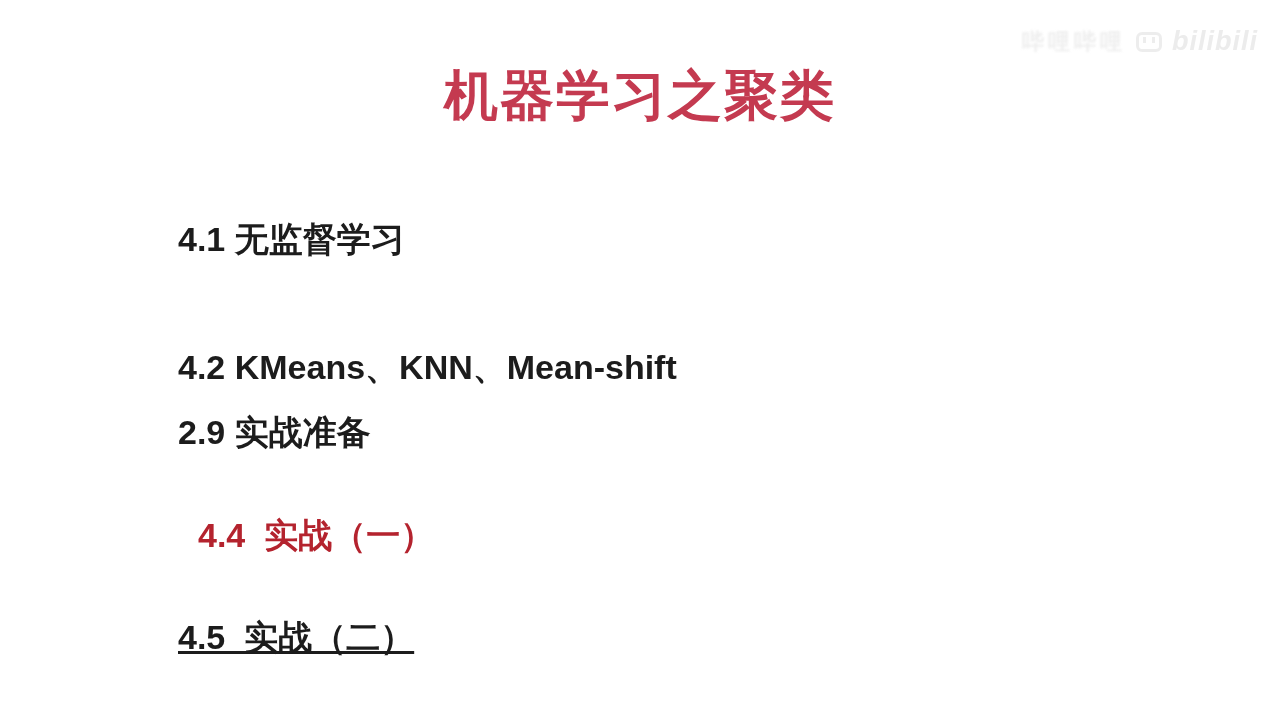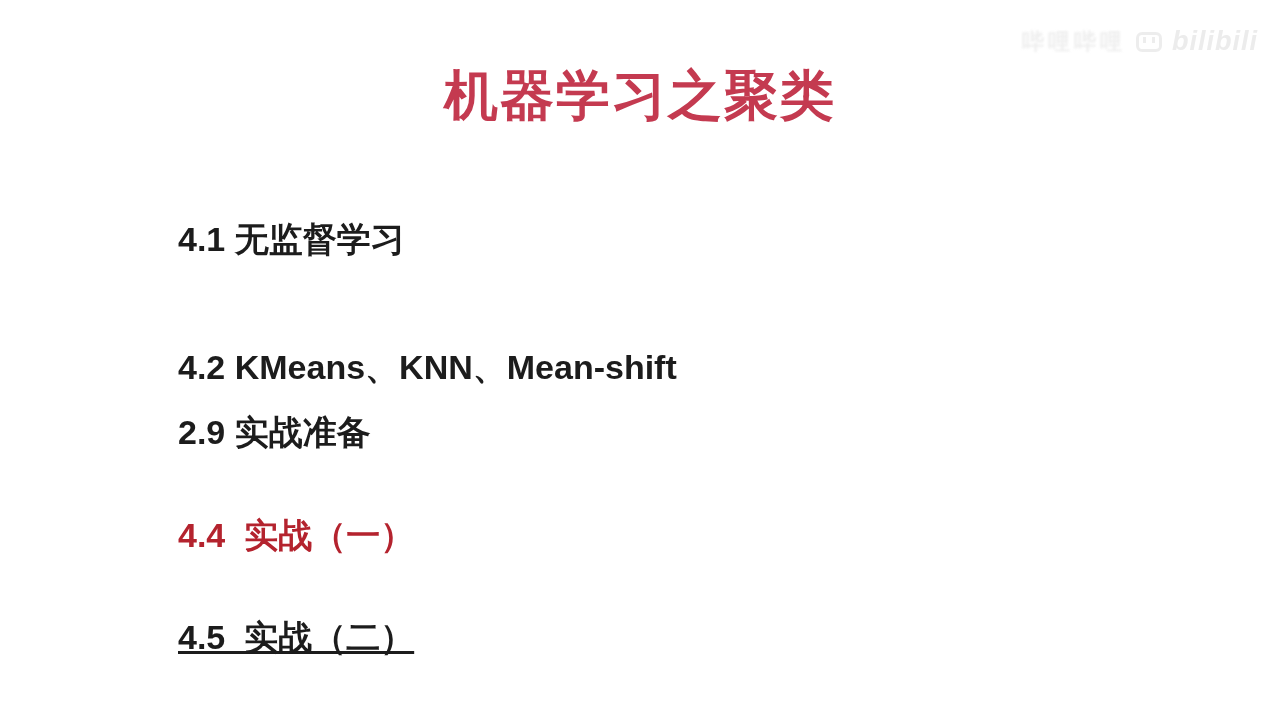--- a/index.html
+++ b/index.html
@@ -44,21 +44,21 @@
     left:0;
     font-size:34px;
     font-weight:800;
     color:var(--text-black);
     white-space:pre;
     line-height:1.2;
   }
   .toc-item:nth-child(1){top:23px;}
   .toc-item:nth-child(2){top:111px;margin-top:40px;}
   .toc-item:nth-child(3){top:216px;}
-  .toc-item:nth-child(4){top:319px;}
+  .toc-item:nth-child(4){top:319px;margin-left:20px;}
   .toc-item:nth-child(5){top:421px;text-decoration:underline;}
   .toc-item.highlight{color:var(--highlight-red);}
   .watermark{
     position:absolute;
     top:26px;
     right:22px;
     display:flex;
     align-items:center;
     gap:10px;
     color:var(--watermark-gray);

